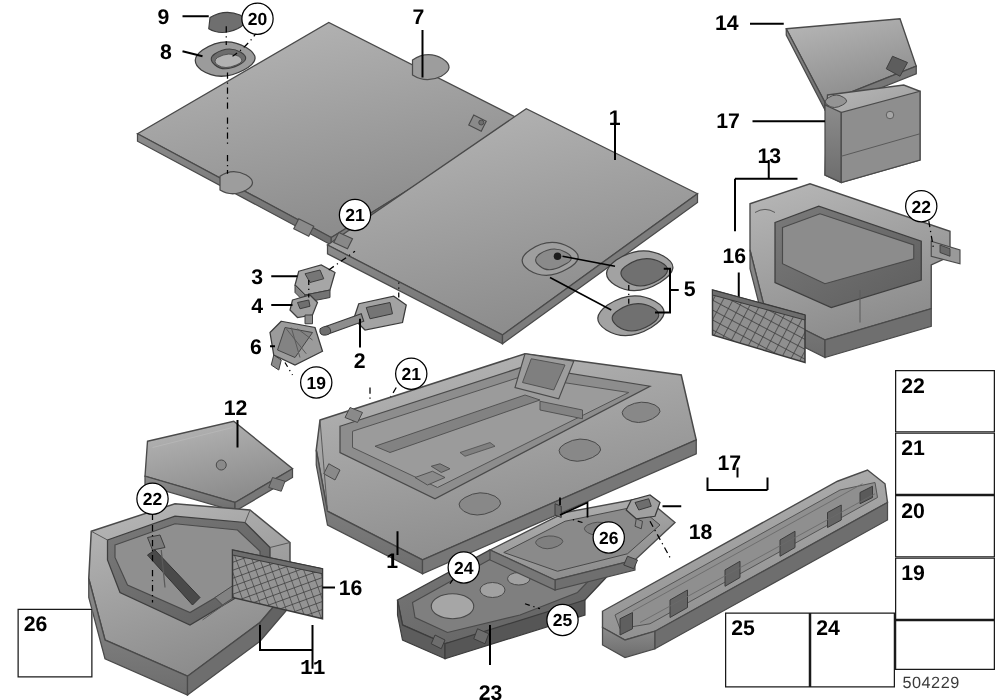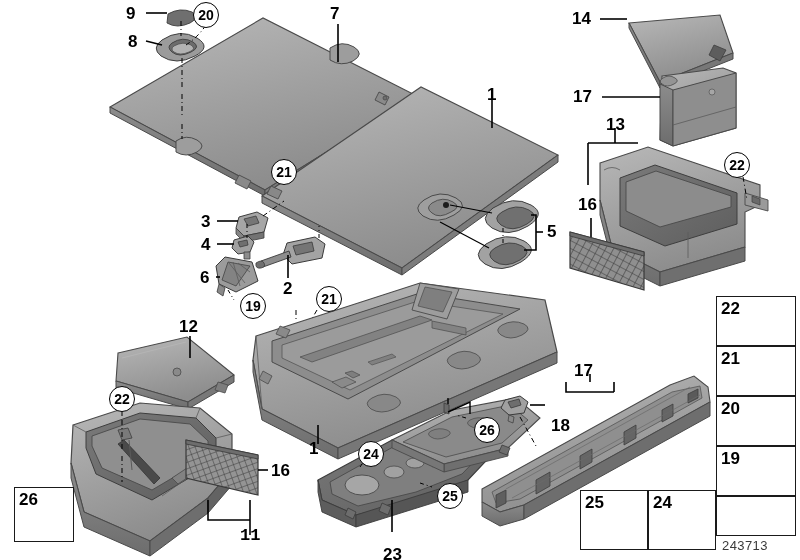--- a/index.html
+++ b/index.html
@@ -462,21 +462,21 @@
     <span class="legend-num">25</span>
   </div>
   <div class="legend-box" style="left:648px;top:490px;width:68px;height:60px;">
     <span class="legend-num">24</span>
   </div>
 
   <div class="legend-box" style="left:14px;top:487px;width:60px;height:55px;">
     <span class="legend-num">26</span>
   </div>
 
-  <div class="diagram-id" style="left:722px;top:538px;">243713</div>
+  <div class="diagram-id" style="left:722px;top:538px;">504229</div>
 
   <div class="lbl" style="left:126px;top:5px;">9</div>
   <div class="clbl" style="left:193px;top:2px;">20</div>
   <div class="lbl" style="left:128px;top:33px;">8</div>
   <div class="lbl" style="left:330px;top:5px;">7</div>
   <div class="lbl" style="left:572px;top:10px;">14</div>
   <div class="lbl" style="left:573px;top:88px;">17</div>
   <div class="lbl" style="left:487px;top:86px;">1</div>
   <div class="lbl" style="left:606px;top:116px;">13</div>
   <div class="clbl" style="left:724px;top:152px;">22</div>

